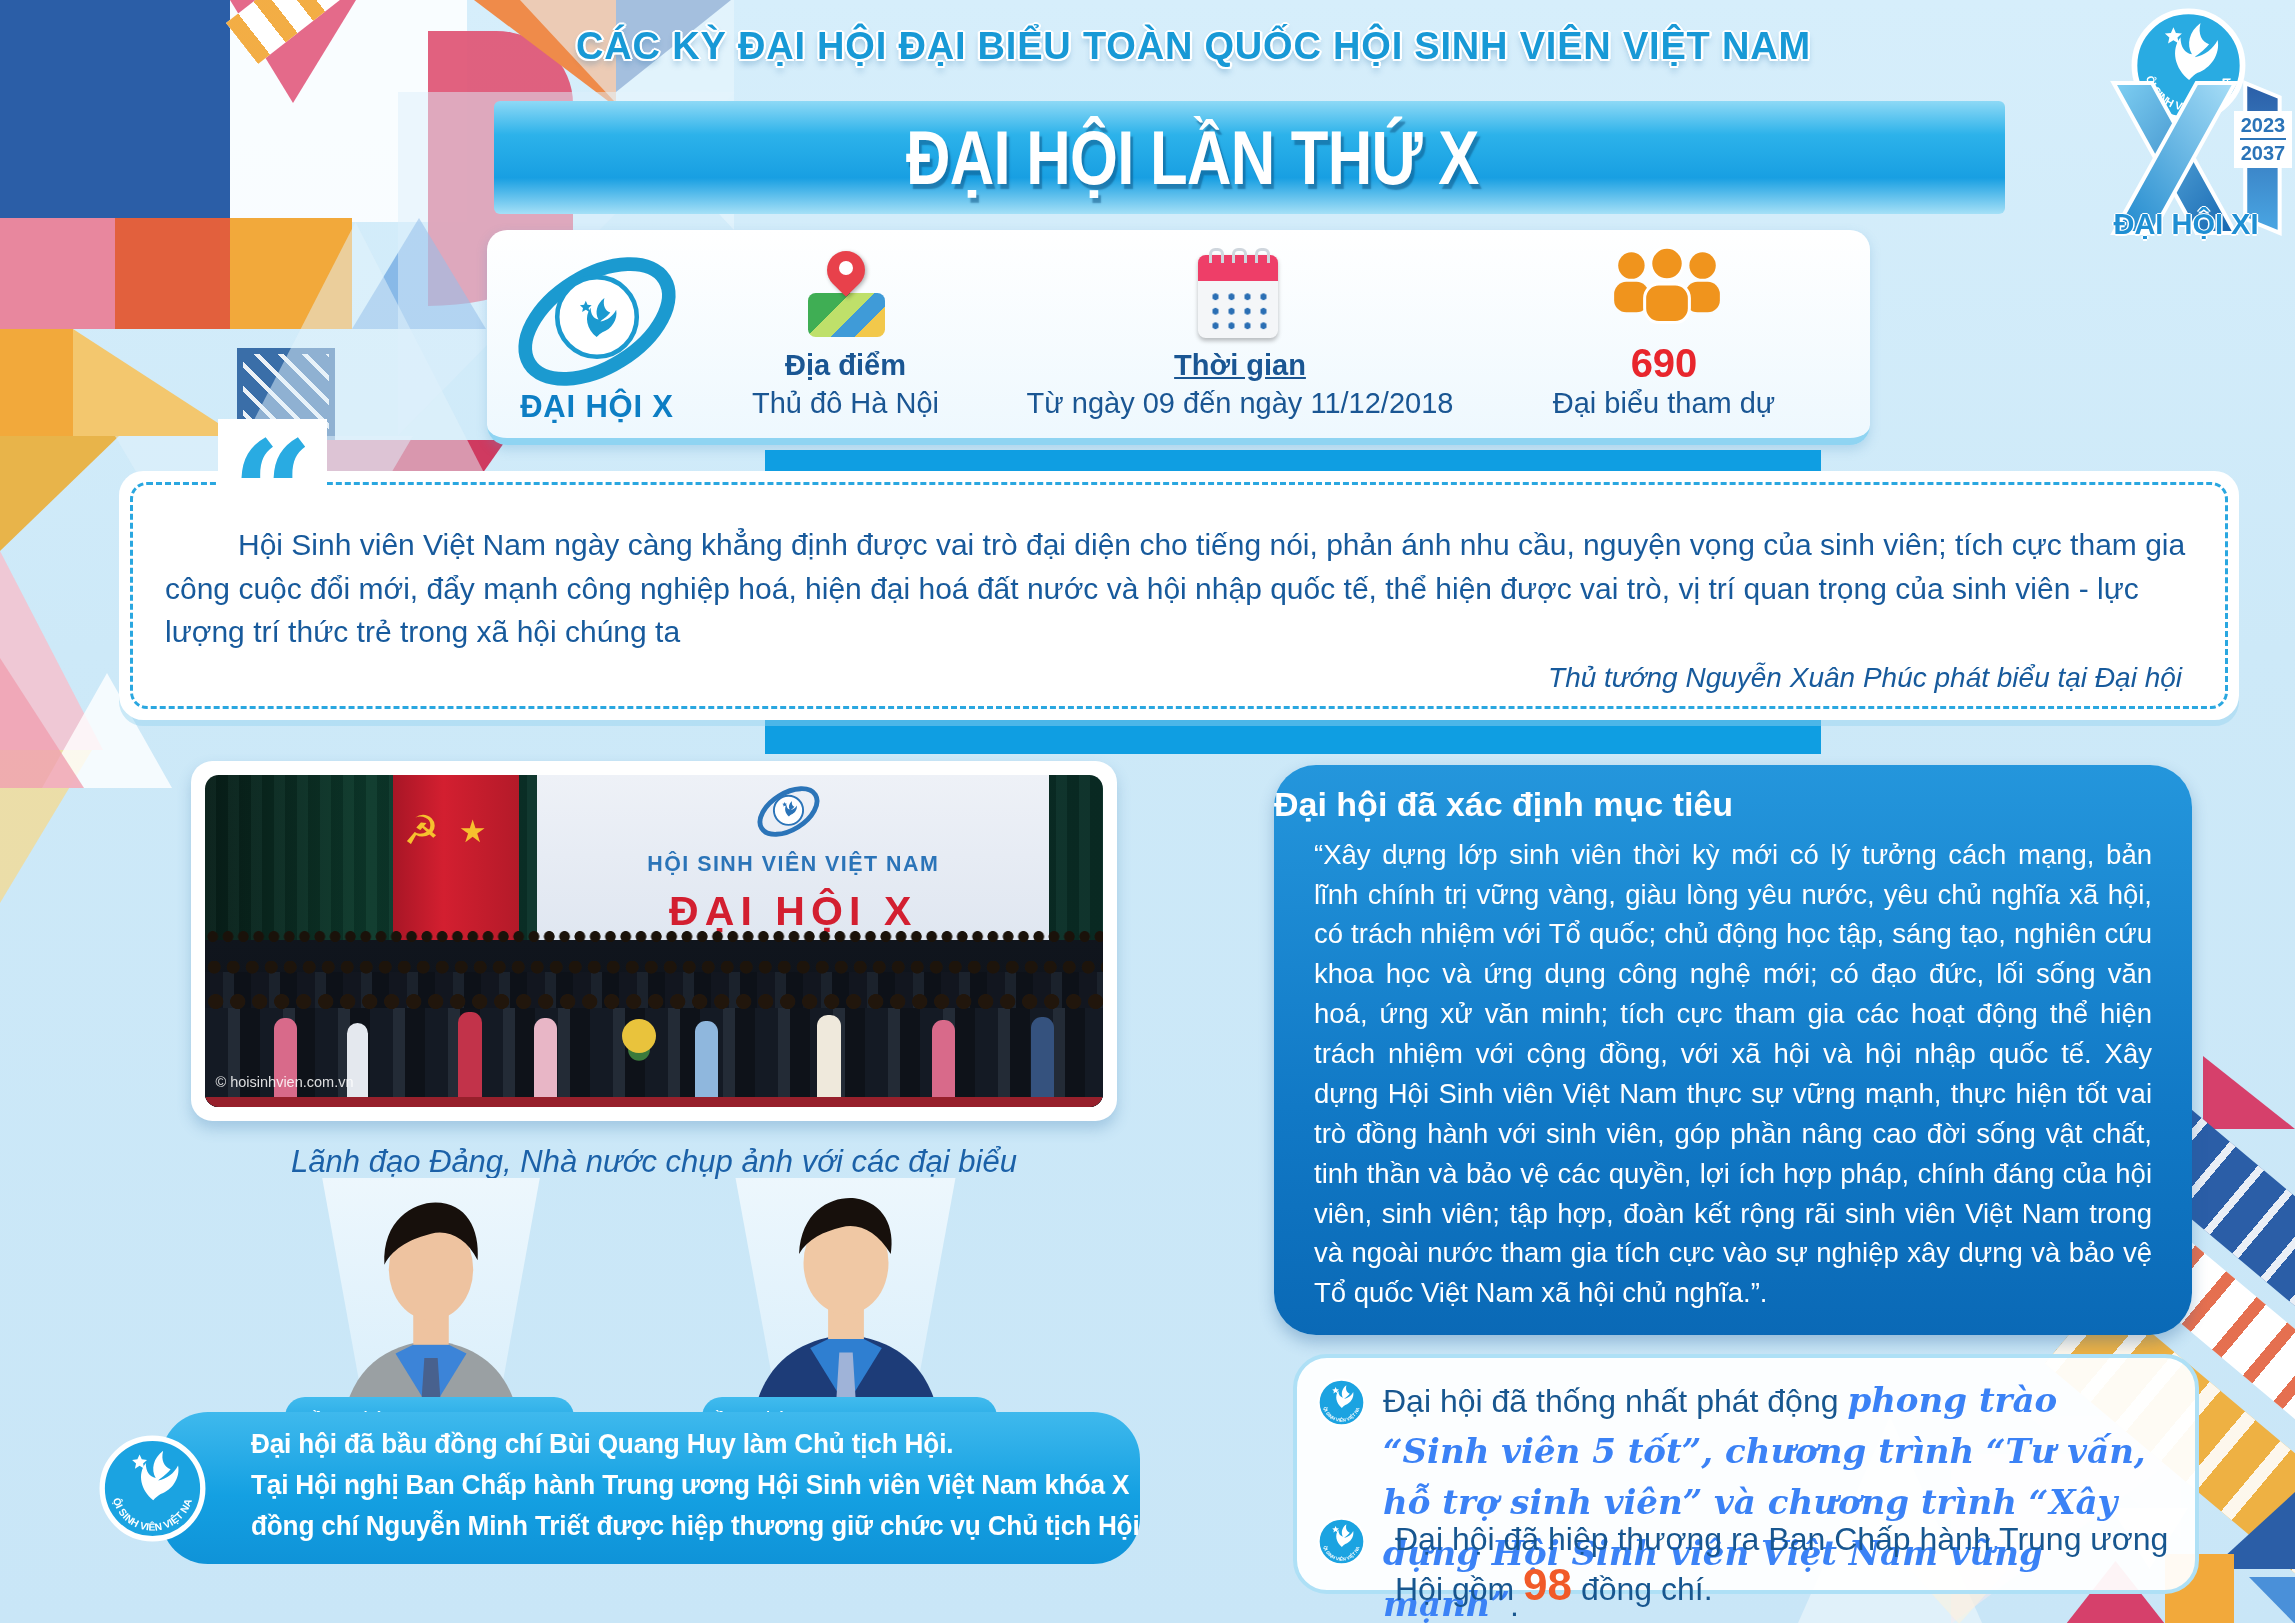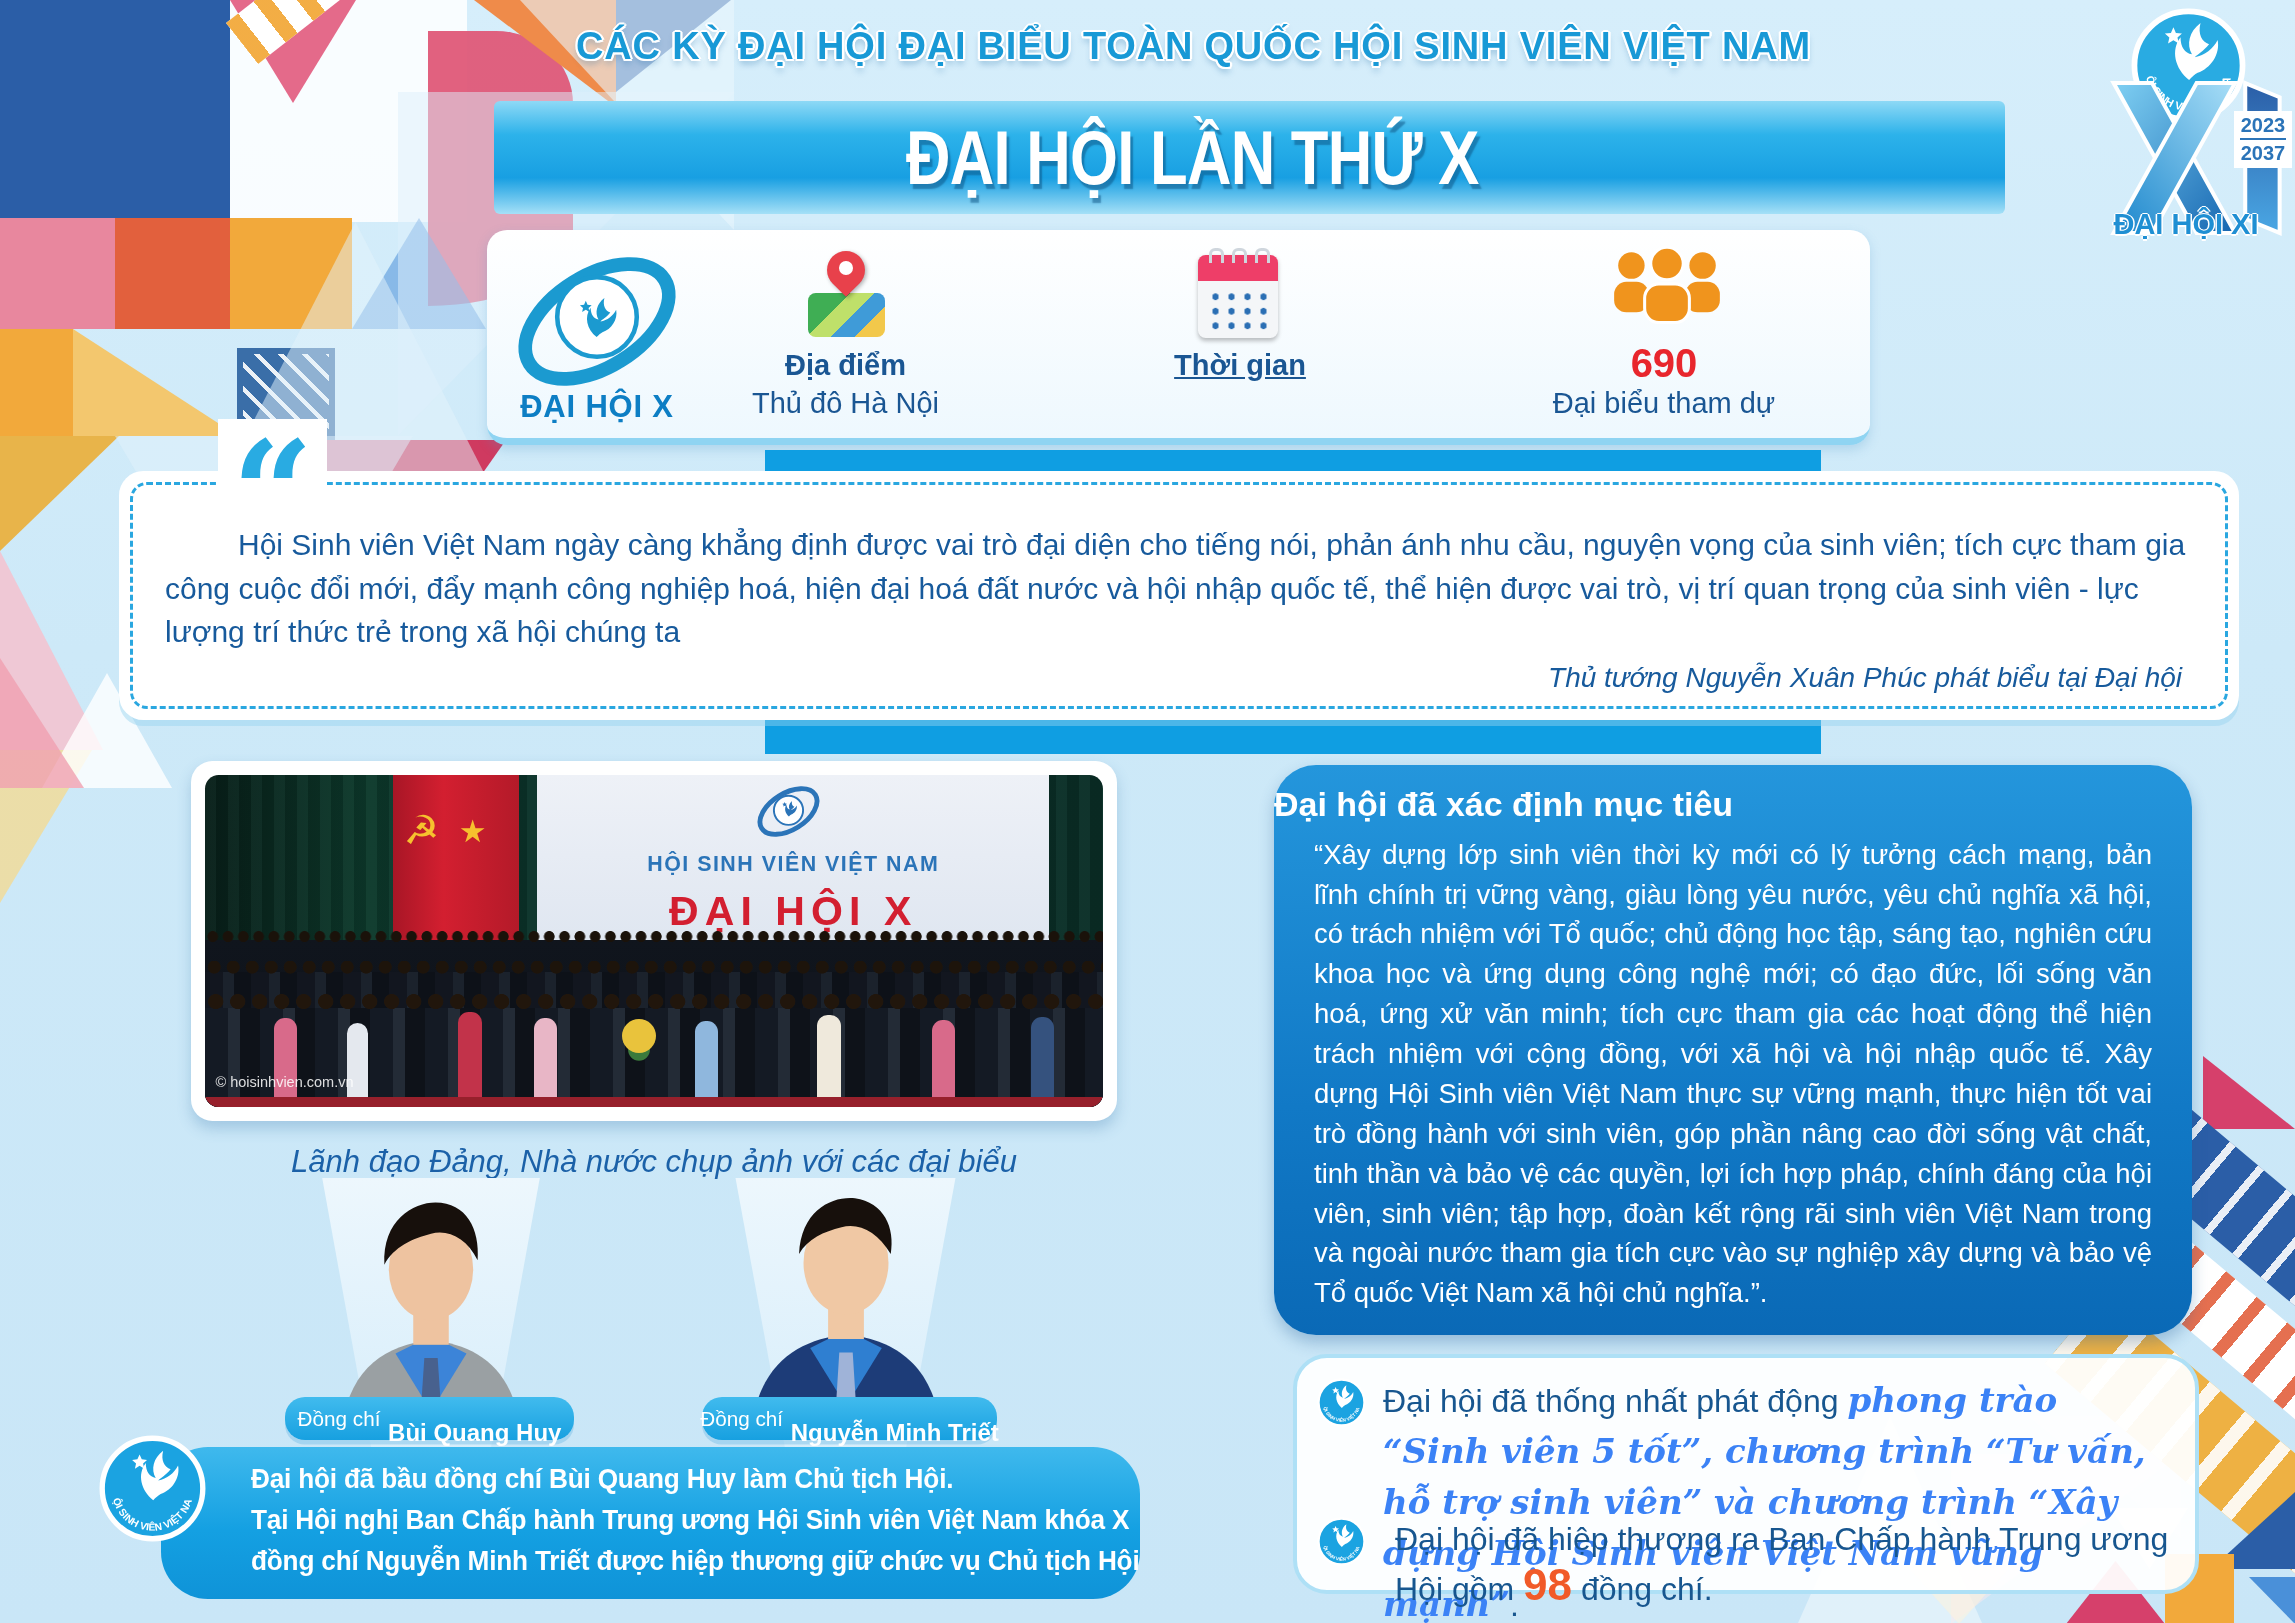--- a/index.html
+++ b/index.html
@@ -221,20 +221,21 @@
     <div class="abs" style="left:226px;top:4.6px;width:84px;height:92px;">
       <div class="abs" style="left:0;top:7.7px;width:80px;height:83px;background:#f4f6f8;border-radius:7.7px;box-shadow:0 2.3px 4.6px rgba(0,0,0,.25);"></div>
       <div class="abs" style="left:0;top:7.7px;width:80px;height:26px;background:#ee3e68;border-radius:7.7px 7.7px 0 0;"></div>
       <div class="abs" style="left:10.7px;top:0;width:9.2px;height:12.2px;border:3.1px solid #cfd6dd;border-bottom:none;border-radius:6.1px 6.1px 0 0;"></div>
       <div class="abs" style="left:34px;top:0;width:9.2px;height:12.2px;border:3.1px solid #cfd6dd;border-bottom:none;border-radius:6.1px 6.1px 0 0;"></div>
       <div class="abs" style="left:57px;top:0;width:9.2px;height:12.2px;border:3.1px solid #cfd6dd;border-bottom:none;border-radius:6.1px 6.1px 0 0;"></div>
       <div class="abs" style="left:7.7px;top:40px;width:64px;height:44px;
         background-image:radial-gradient(circle 3.4px,#2b6fb4 3.1px,transparent 3.4px);background-size:16px 14.5px;background-position:1.5px 1.5px;"></div>
     </div>
     <div class="abs ilabel" style="left:0;top:106px;width:536px;text-decoration:underline;">Thời gian</div>
+    <div class="abs ivalue" style="left:0;top:144px;width:536px;">Từ ngày 09 đến ngày 11/12/2018</div>
   </div>
 
   <div class="abs" style="left:1507px;top:243px;width:314px;height:184px;">
     <svg class="abs" style="left:99px;top:1.5px;" viewBox="0 0 120 90" width="122" height="92">
       <g fill="#f0941d">
         <circle cx="25" cy="20" r="13"></circle>
           <rect x="8" y="36" width="34" height="30" rx="12"></rect>
         <circle cx="95" cy="20" r="13"></circle>
           <rect x="78" y="36" width="34" height="30" rx="12"></rect>
         <circle cx="60" cy="18" r="16" stroke="#fff" stroke-width="3"></circle>
@@ -311,21 +312,21 @@
 
   <div class="abs plate" style="left:285px;top:1397px;width:289px;height:43px;">
     <span class="t1">Đồng chí</span>
     <span class="t2">Bùi Quang Huy</span>
   </div>
   <div class="abs plate" style="left:702px;top:1397px;width:295px;height:43px;">
     <span class="t1">Đồng chí</span>
     <span class="t2">Nguyễn Minh Triết</span>
   </div>
 
-  <div class="abs elect-box" style="left:161px;top:1447px;width:979px;height:152px;">
+  <div class="abs elect-box" style="left:161px;top:1412px;width:979px;height:152px;">
     <div class="abs" style="left:90px;top:12.2px;width:880px;transform:scaleX(.97);transform-origin:left top;">
       <div class="elect-line">Đại hội đã bầu đồng chí Bùi Quang Huy làm Chủ tịch Hội.</div>
       <div class="elect-line">Tại Hội nghị Ban Chấp hành Trung ương Hội Sinh viên Việt Nam khóa X</div>
       <div class="elect-line">đồng chí Nguyễn Minh Triết được hiệp thương giữ chức vụ Chủ tịch Hội</div>
     </div>
   </div>
   <div class="abs badge-circle" style="left:99px;top:1435px;width:107px;height:107px;">
     <svg viewBox="0 0 100 100" width="107" height="107">
       <circle cx="50" cy="50" r="47" fill="#1ba3e1" stroke="#fff" stroke-width="5"></circle>
       <use href="#dove" style="color:#fff" transform="translate(24,10) scale(0.58)"></use>

